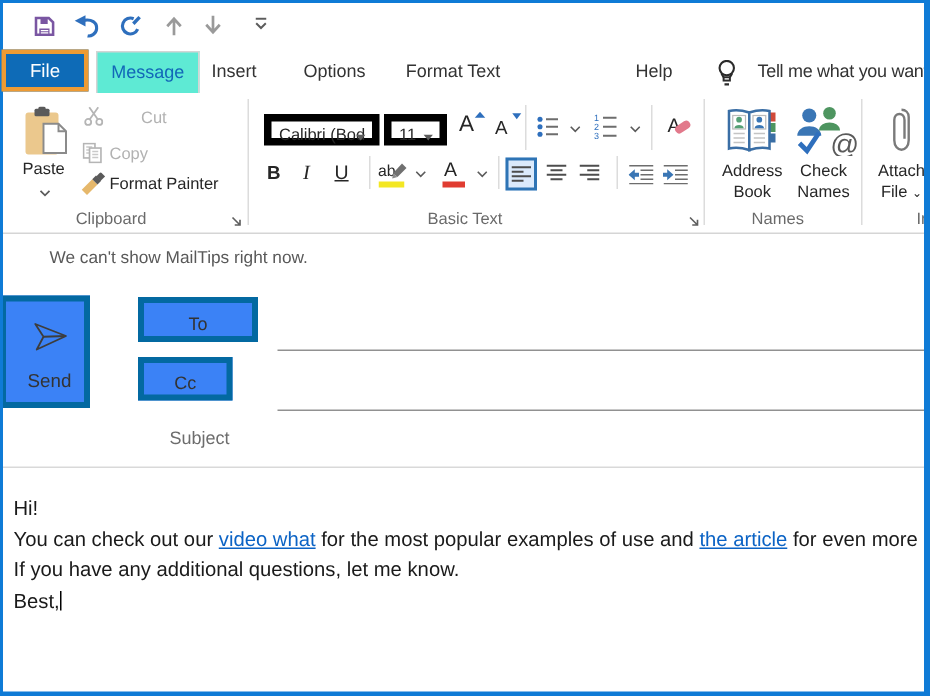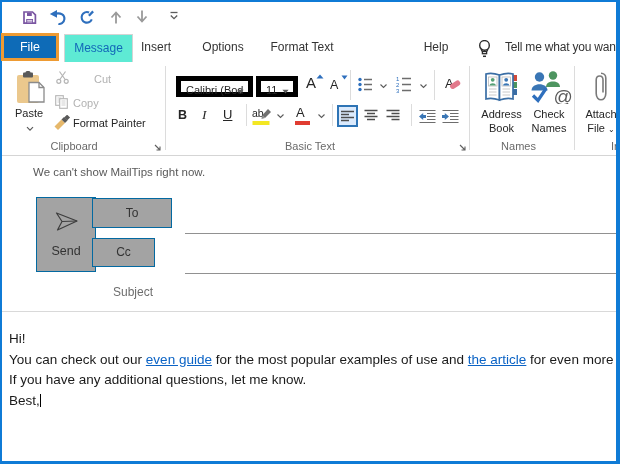--- a/index.html
+++ b/index.html
@@ -21,22 +21,22 @@
 
 #ribbon { position:absolute; left:0; top:62px; width:100%; height:94px; background:#fff; border-bottom:1px solid #d5d5d5; }
 .gdiv { position:absolute; top:4px; height:84px; width:1px; background:#dcdcdc; }
 .glabel { position:absolute; top:78px; font-size:11px; color:#6a6a6a; text-align:center; }
 .rtext { font-size:11px; color:#262626; }
 .gray { color:#b2b2b2; }
 .combo { position:absolute; border:5px solid #000000; background:#fff; font-size:11px; color:#262626; }
 .selbtn { position:absolute; border:2px solid #2e74b5; background:#dbeafc; }
 
 #mailtips { position:absolute; left:33px; top:166px; font-size:11.5px; color:#595959; }
-.fieldbox { position:absolute; border:1px solid #0369a1; background:#a3a3a3; color:#333; font-size:12px; text-align:center; }
-#sendbox { left:0; top:197px; width:60px; height:75px;margin-left:36px; }
+.fieldbox { position:absolute; border:4px solid #0369a1; background:#3b82f6; color:#333; font-size:12px; text-align:center; }
+#sendbox { left:0; top:197px; width:60px; height:75px; }
 #tobox { left:92px; top:198px; width:80px; height:30px; line-height:28px; }
 #ccbox { left:92px; top:238px; width:63px; height:29px; line-height:27px; }
 .fline { position:absolute; left:185px; width:431px; height:1px; background:#919191; }
 #subjlab { position:absolute; left:113px; top:285px; font-size:12px; color:#6d6d6d; }
 #bodysep { position:absolute; left:0; top:311px; width:100%; height:1px; background:#d9d9d9; }
 
 #msgbody { position:absolute; left:9px; top:329px; font-size:13.5px; color:#1a1a1a; line-height:20.5px; width:640px; white-space:nowrap; }
 #msgbody a { color:#0b63c5; text-decoration:underline; }
 .cursor { display:inline-block; width:1.2px; height:13px; background:#000; vertical-align:-2px; }
 </style>
@@ -276,19 +276,19 @@
   </div>
   <div class="fieldbox" id="tobox">To</div>
   <div class="fieldbox" id="ccbox">Cc</div>
   <div class="fline" style="top:233px;"></div>
   <div class="fline" style="top:273px;"></div>
   <div id="subjlab">Subject</div>
   <div id="bodysep"></div>
 
   <div id="msgbody">
     <div>Hi!</div>
-    <div>You can check out our <a>even guide</a> for the most popular examples of use and <a>the article</a> for even more</div>
+    <div>You can check out our <a>video what</a> for the most popular examples of use and <a>the article</a> for even more</div>
     <div>If you have any additional questions, let me know.</div>
     <div>Best,<span class="cursor"></span></div>
   </div>
 
   <div id="frame"></div>
 </div>
 
 </body></html>

